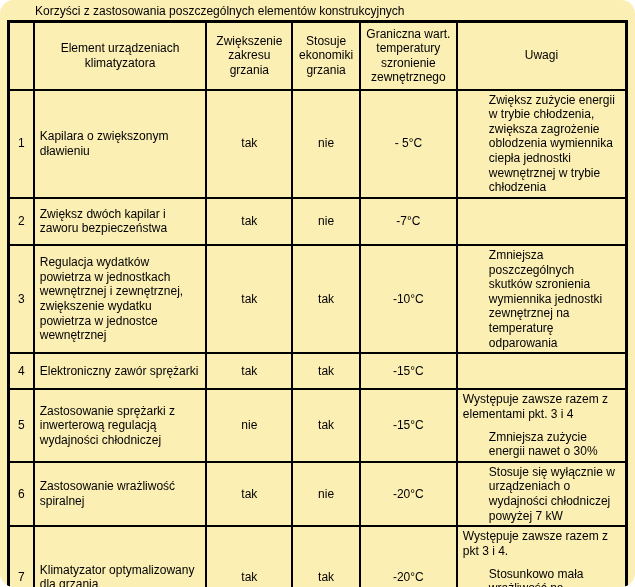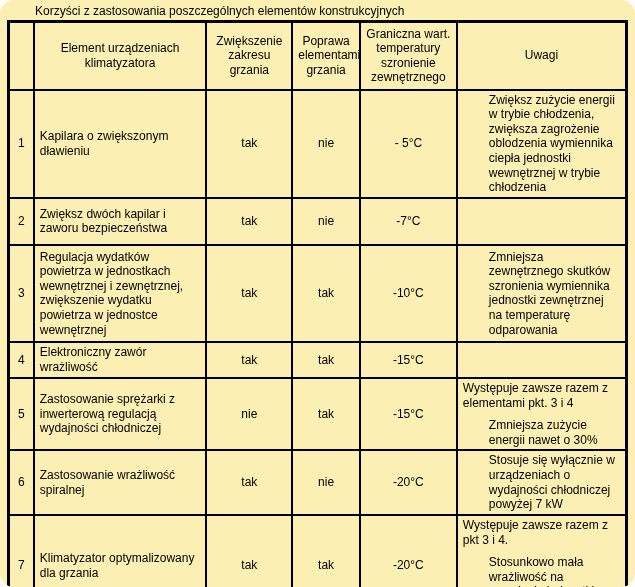--- a/index.html
+++ b/index.html
@@ -88,21 +88,21 @@
         <col class="c-range">
         <col class="c-econ">
         <col class="c-temp">
         <col class="c-uwagi">
       </colgroup>
       <thead>
         <tr>
           <th></th>
           <th>Element urządzeniach klimatyzatora</th>
           <th>Zwiększenie zakresu grzania</th>
-          <th>Poprawa elementami grzania</th>
+          <th>Stosuje ekonomiki grzania</th>
           <th>Graniczna wart. temperatury szronienie zewnętrznego</th>
           <th>Uwagi</th>
         </tr>
       </thead>
       <tbody>
           <tr>
             <td class="center">1</td>
             <td class="left">Kapilara o zwiększonym dławieniu</td>
             <td class="center">tak</td>
             <td class="center">nie</td>
@@ -119,26 +119,26 @@
             <td class="center">-7°C</td>
             <td class="left remarks"></td>
           </tr>
           <tr>
             <td class="center">3</td>
             <td class="left">Regulacja wydatków powietrza w jednostkach wewnętrznej i zewnętrznej, zwiększenie wydatku powietrza w jednostce wewnętrznej</td>
             <td class="center">tak</td>
             <td class="center">tak</td>
             <td class="center">-10°C</td>
             <td class="left remarks">
-              <p>Zmniejsza zewnętrznego skutków szronienia wymiennika jednostki zewnętrznej na temperaturę odparowania</p>
+              <p>Zmniejsza poszczególnych skutków szronienia wymiennika jednostki zewnętrznej na temperaturę odparowania</p>
             </td>
           </tr>
           <tr>
             <td class="center">4</td>
-            <td class="left">Elektroniczny zawór wrażliwość</td>
+            <td class="left">Elektroniczny zawór sprężarki</td>
             <td class="center">tak</td>
             <td class="center">tak</td>
             <td class="center">-15°C</td>
             <td class="left remarks"></td>
           </tr>
           <tr>
             <td class="center">5</td>
             <td class="left">Zastosowanie sprężarki z inwerterową regulacją wydajności chłodniczej</td>
             <td class="center">nie</td>
             <td class="center">tak</td>

